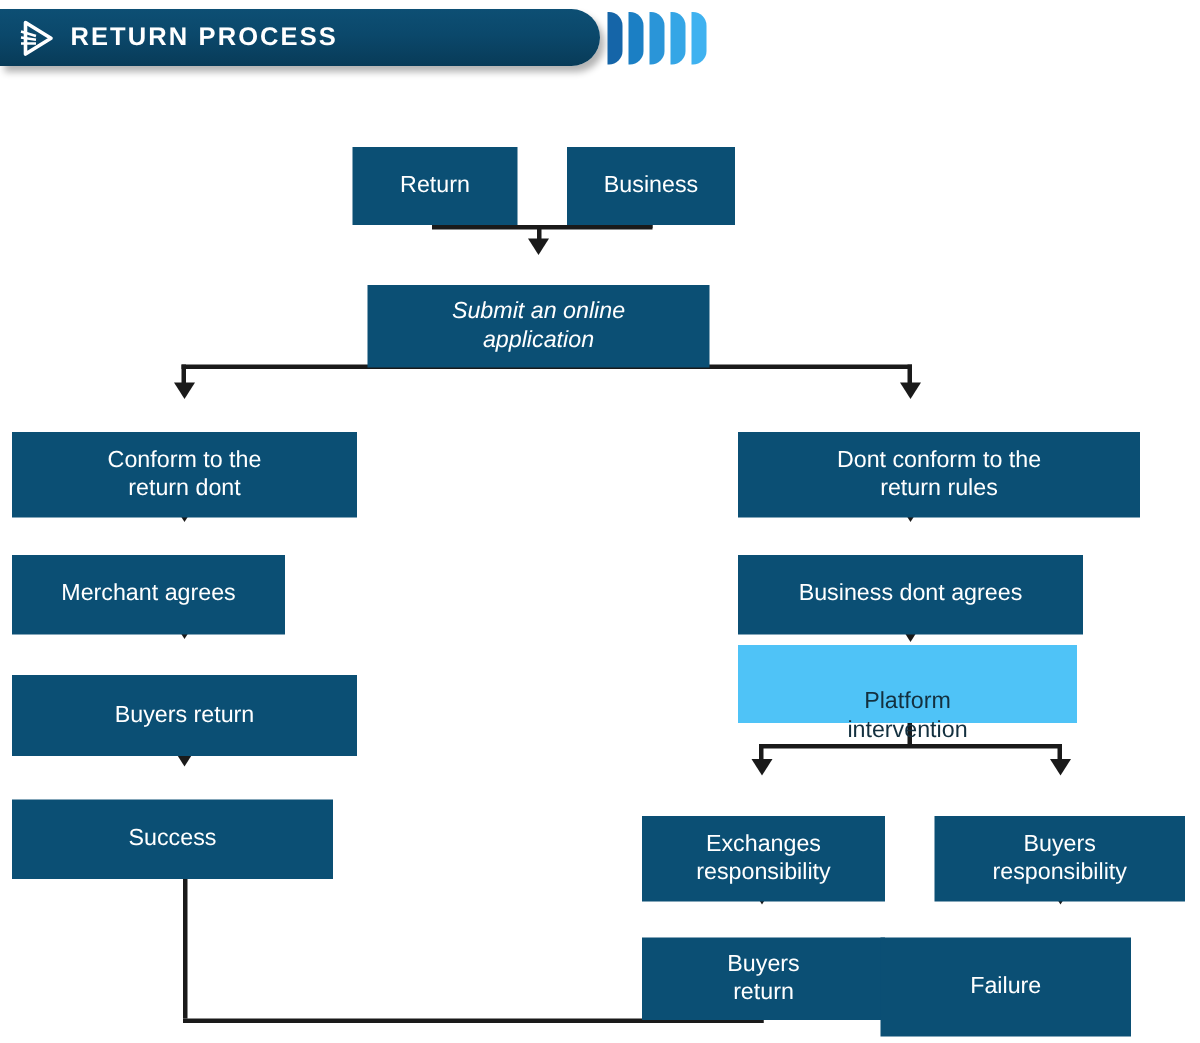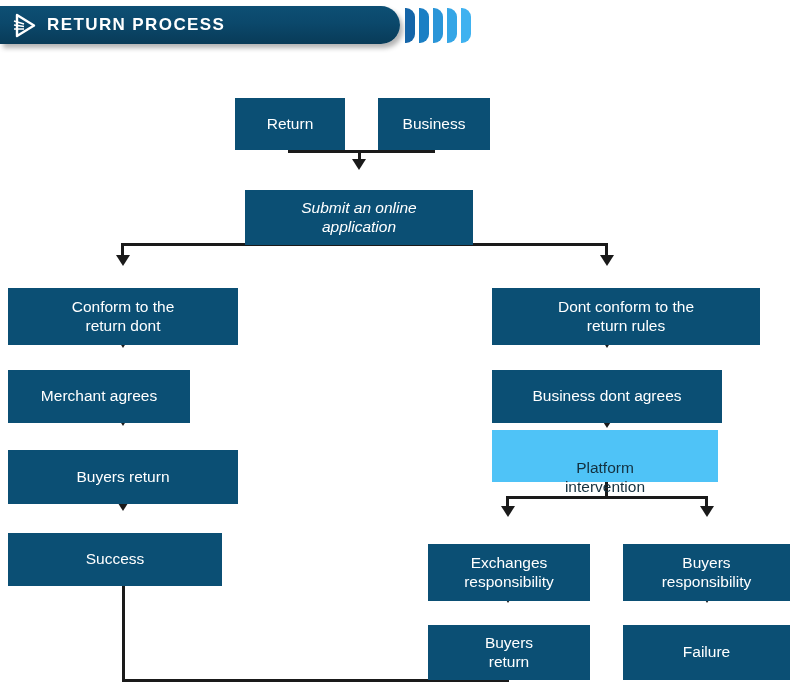--- a/index.html
+++ b/index.html
@@ -140,16 +140,16 @@
 responsibility</span>
     </div>
     <div class="node dark" style="left: 623px; top: 524px; width: 167px; height: 57px;">
       <span style="white-space: pre-line;">Buyers
 responsibility</span>
     </div>
     <div class="node dark" style="left: 428px; top: 605px; width: 162px; height: 55px;">
       <span style="white-space: pre-line;">Buyers
 return</span>
     </div>
-    <div class="node dark" style="left: 623px; top: 605px; width: 167px; height: 55px;">
+    <div class="node dark" style="left: 587px; top: 605px; width: 167px; height: 66px;">
       <span style="white-space: pre-line;">Failure</span>
     </div>
   </div>
 
 </body></html>

